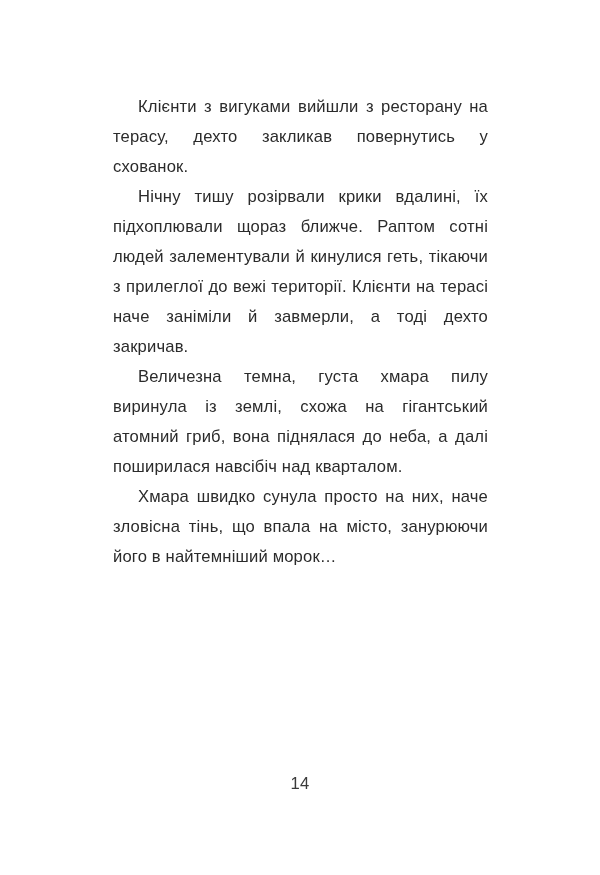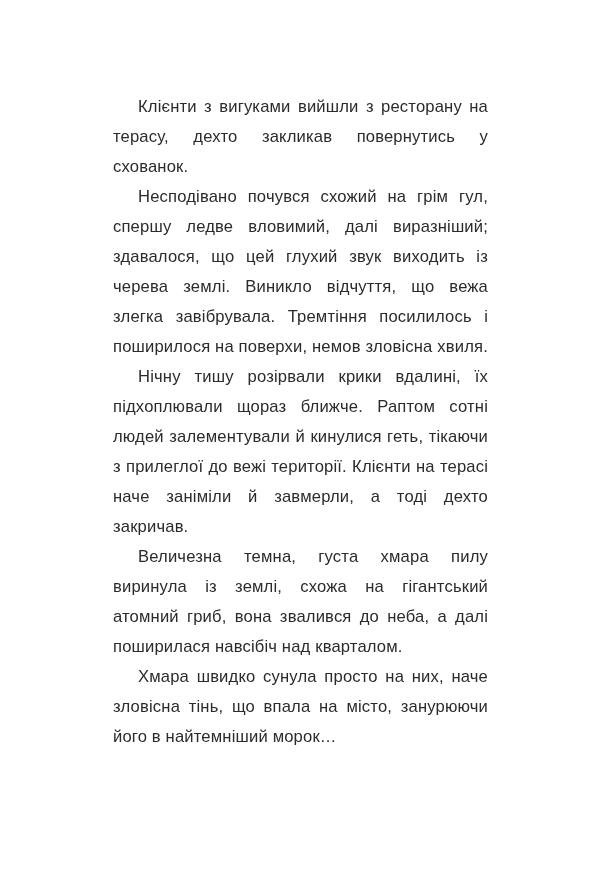--- a/index.html
+++ b/index.html
@@ -55,20 +55,20 @@
     letter-spacing: 0.02em;
   }
 </style>
 </head>
 <body>
 
 <div class="page">
 
   <div class="text-block">
     <p class="para">Клієнти з вигуками вийшли з ресторану на терасу, дехто закликав повернутись у схованок.</p>
-    <p class="para">Несподівано почувся схожий на грім гул, спершу ледве вловимий, далі виразніший; здавалося, що цей глухий звук виходить із черева землі. Виникло відчуття, що вежа злегка завібрувала. Тремтіння посилилось і поширилося на поверхи, немов зловісна хвиля.</p>
     <p class="para">Нічну тишу розірвали крики вдалині, їх підхоплювали щораз ближче. Раптом сотні людей залементували й кинулися геть, тікаючи з прилеглої до вежі території. Клієнти на терасі наче заніміли й завмерли, а тоді дехто закричав.</p>
-    <p class="para">Величезна темна, густа хмара пилу виринула із землі, схожа на гігантський атомний гриб, вона звалився до неба, а далі поширилася навсібіч над кварталом.</p>
+    <p class="para">Величезна темна, густа хмара пилу виринула із землі, схожа на гігантський атомний гриб, вона піднялася до неба, а далі поширилася навсібіч над кварталом.</p>
     <p class="para">Хмара швидко сунула просто на них, наче зловісна тінь, що впала на місто, занурюючи його в найтемніший морок…</p>
   </div>
 
+  <div class="page-number">14</div>
 
 </div>
 
 </body></html>

